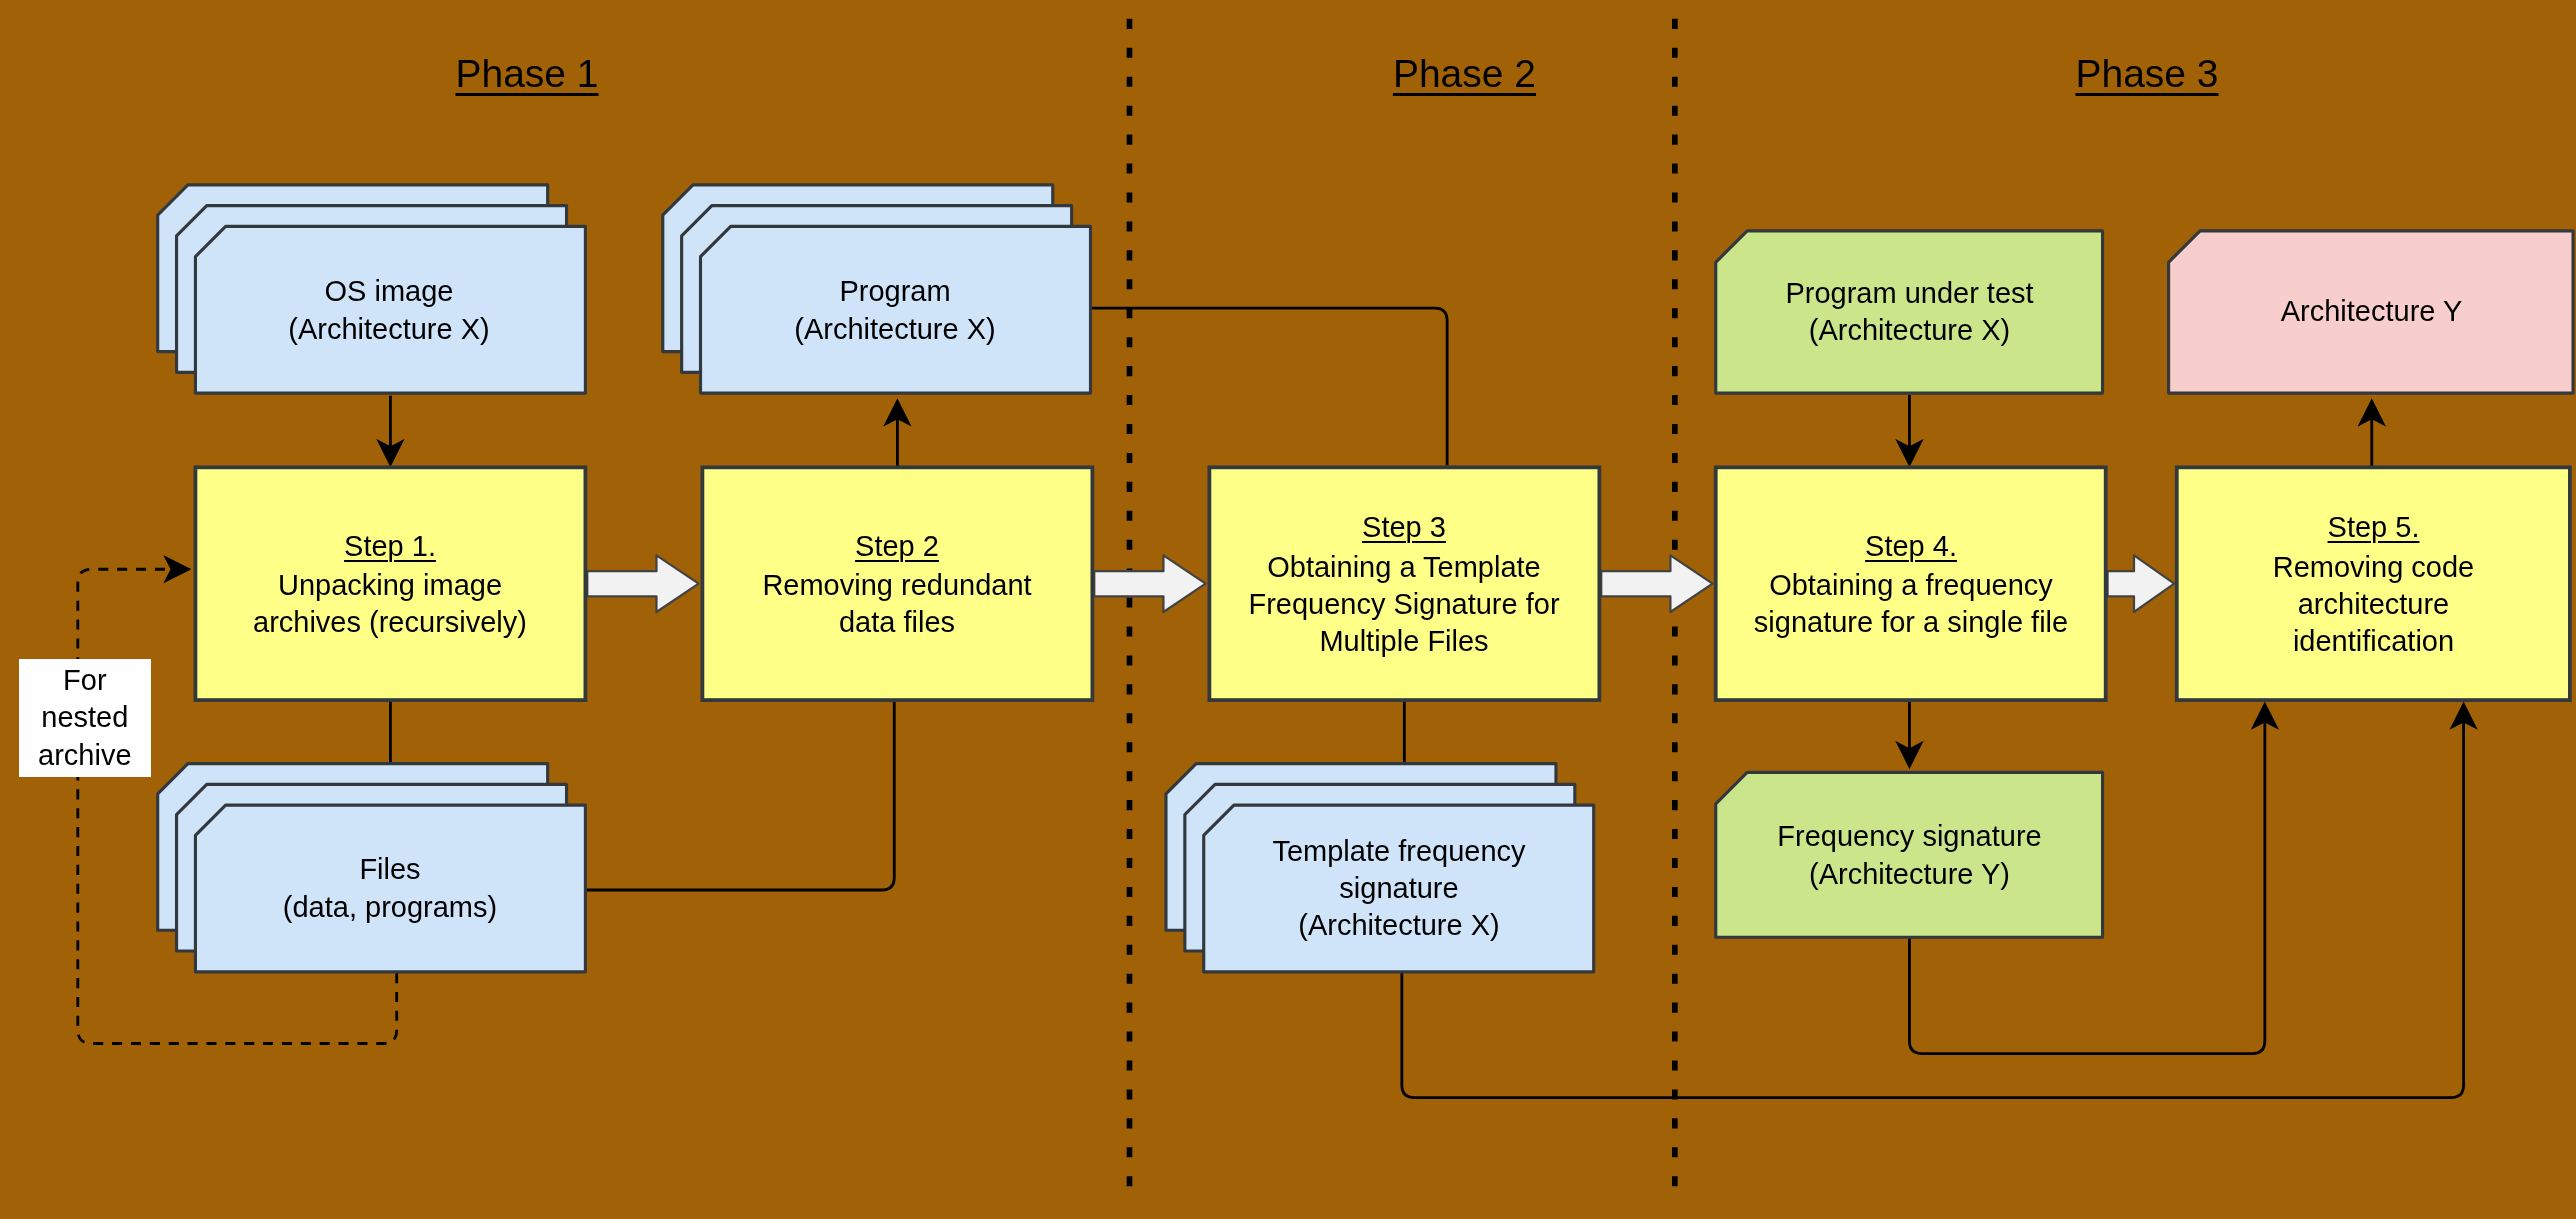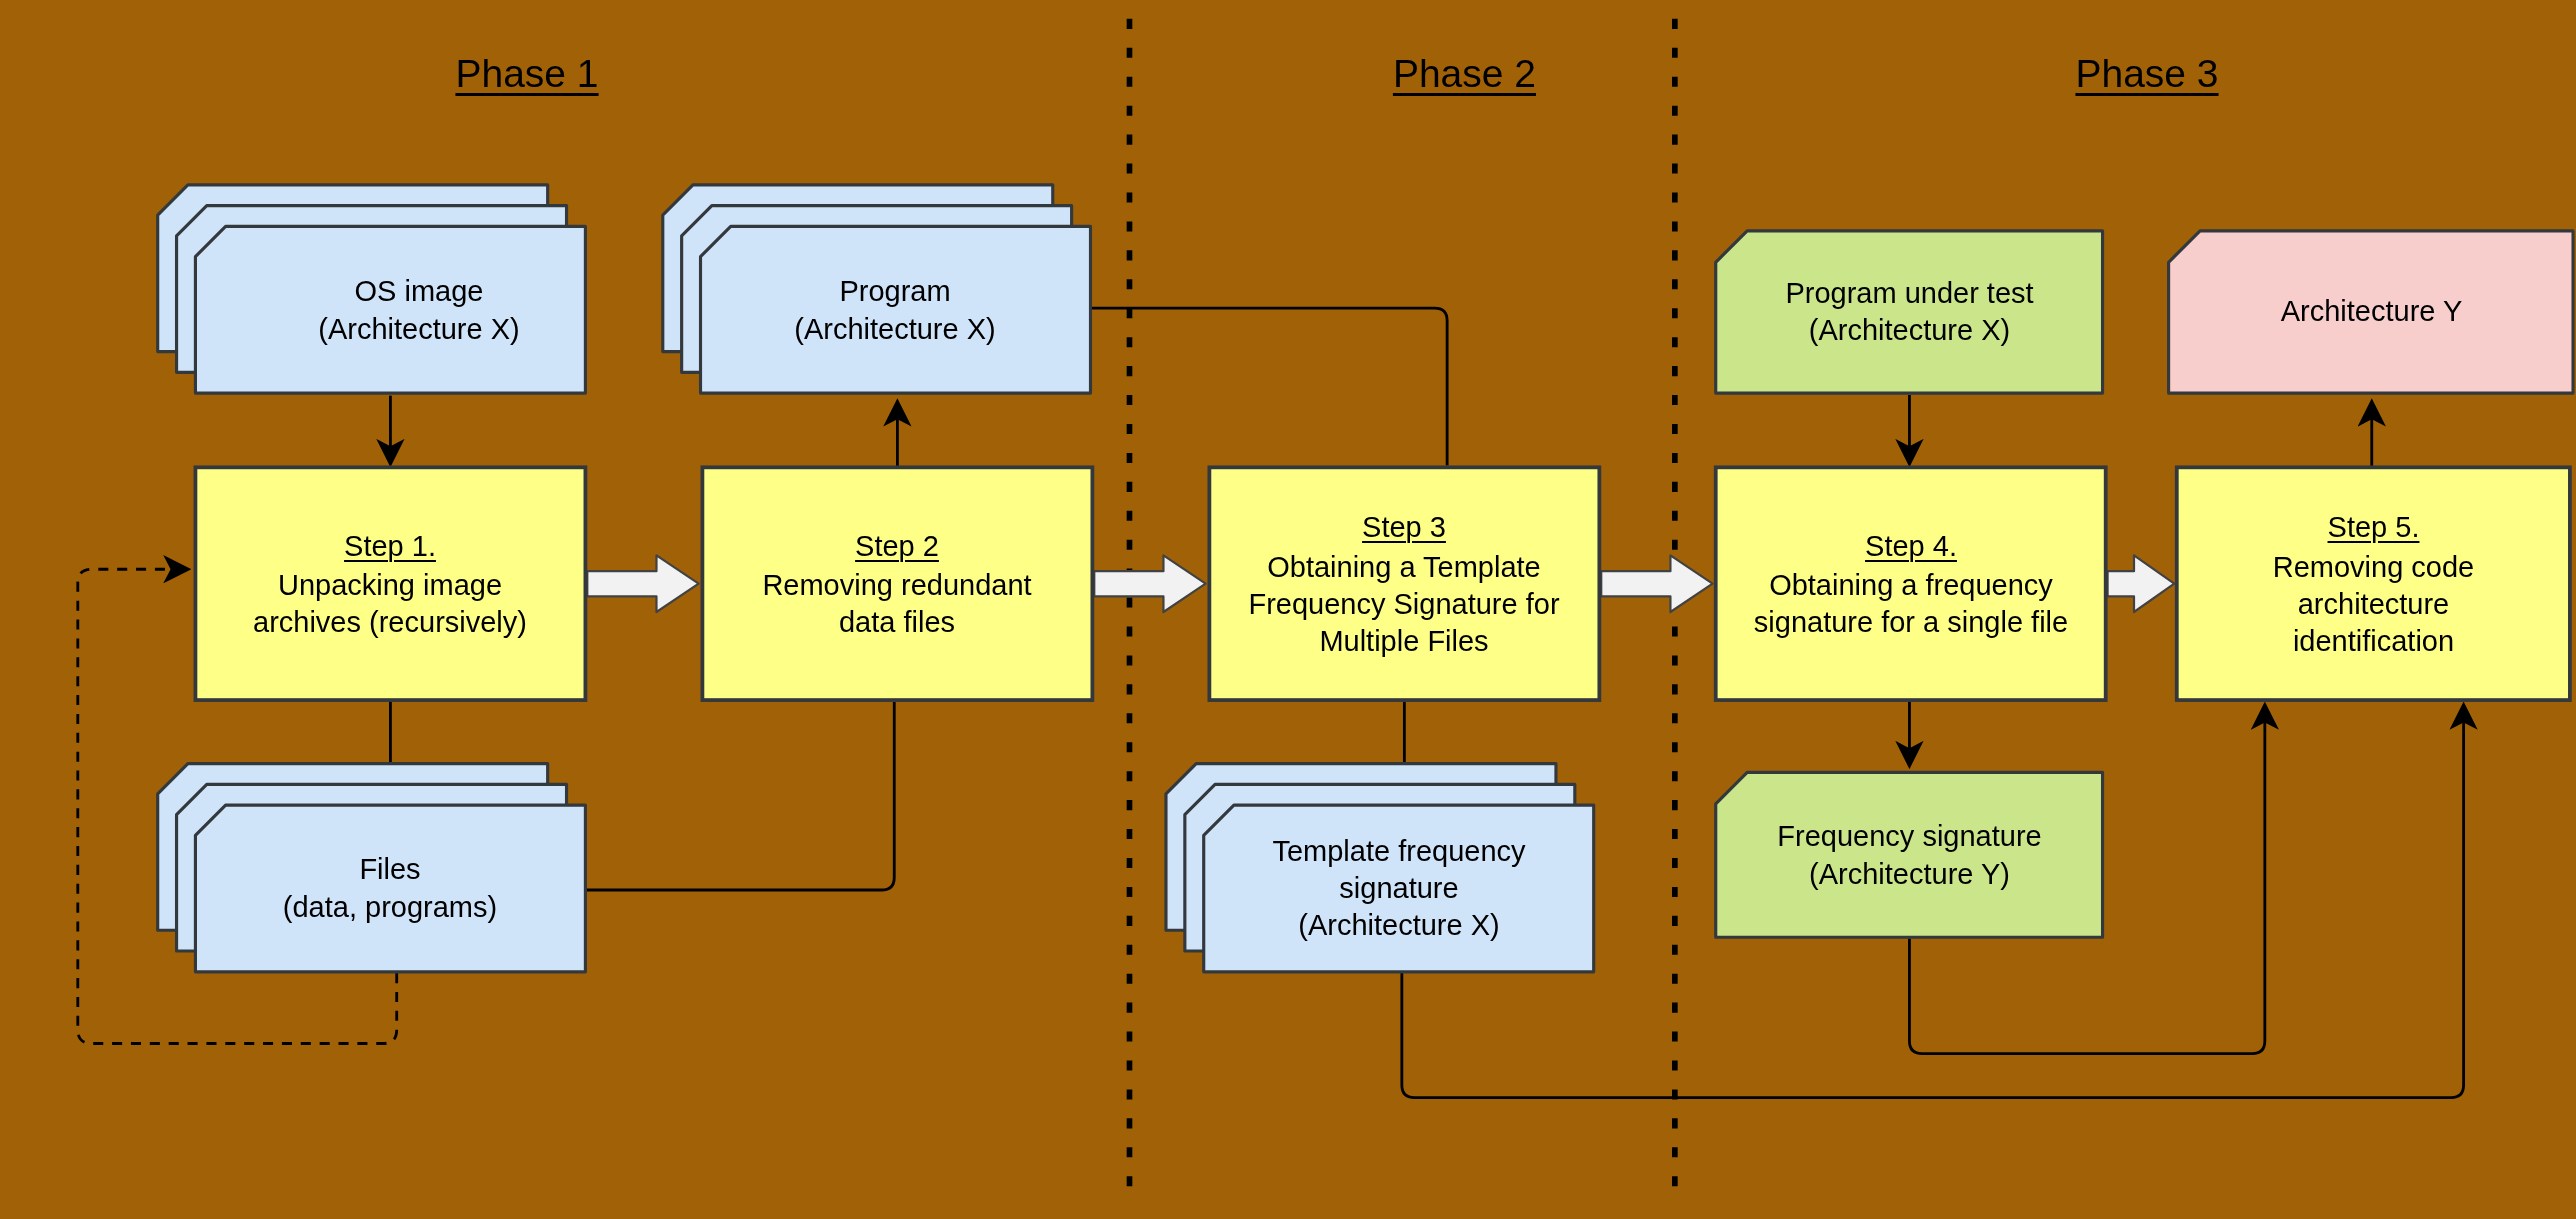--- a/index.html
+++ b/index.html
@@ -120,30 +120,33 @@
     <span>Obtaining a frequency
 signature for a single file</span>
   </div>
   <div class="lbl" style="left:2177px;top:468px;width:393px;height:233px;">
     <span class="step-title">Step 5.</span>
     <span>Removing code
 architecture
 identification</span>
   </div>
 
-  <div class="lbl" style="left:201px;top:227px;width:390px;height:167px;padding-left:23px;">OS image
+  <div class="lbl" style="left:194px;top:227px;width:390px;height:167px;">OS image
 (Architecture X)</div>
   <div class="lbl" style="left:700px;top:227px;width:390px;height:167px;">Program
 (Architecture X)</div>
   <div class="lbl" style="left:195px;top:805px;width:390px;height:167px;">Files
 (data, programs)</div>
   <div class="lbl" style="left:1204px;top:805px;width:390px;height:167px;">Template frequency
 signature
 (Architecture X)</div>
   <div class="lbl" style="left:1716px;top:231px;width:387px;height:162px;">Program under test
 (Architecture X)</div>
   <div class="lbl" style="left:1716px;top:773px;width:387px;height:165px;text-align:center;">Frequency signature
 (Architecture Y)</div>
   <div class="lbl" style="left:2169px;top:231px;width:405px;height:162px;">Architecture Y</div>
 
+  <div class="note" style="left:19px;top:659px;width:129px;">For
+nested
+archive</div>
 
 </div>
 
 
 </body></html>

